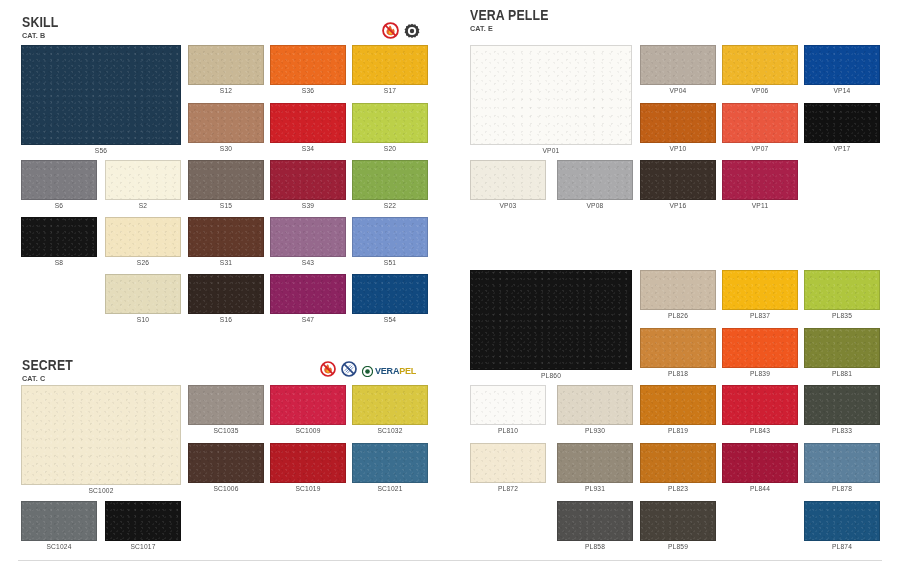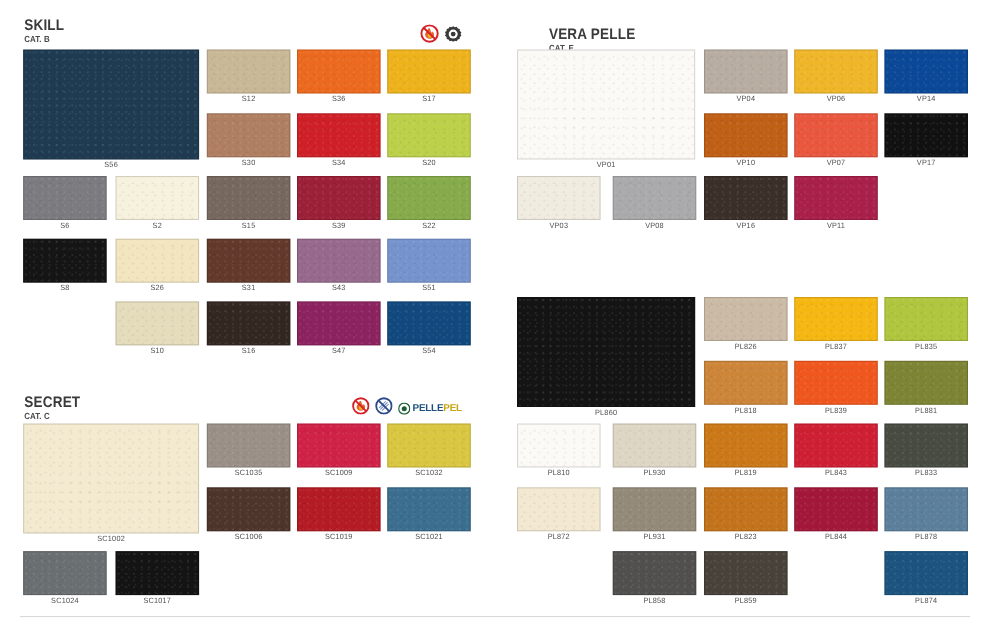--- a/index.html
+++ b/index.html
@@ -211,21 +211,21 @@
           </g>
           <line x1="6.4" y1="6.4" x2="25.6" y2="25.6" stroke="#2b4a86" stroke-width="3.4"></line>
         </svg>
       </span>
       <span class="ico" style="display:flex;align-items:center;gap:2px;">
         <svg width="11" height="11" viewBox="0 0 24 24">
           <circle cx="12" cy="12" r="11" fill="#fff" stroke="#1a5c33" stroke-width="2.6"></circle>
           <circle cx="12" cy="12" r="5" fill="#1a5c33"></circle>
         </svg>
         <span style="font-size:9px;font-weight:bold;letter-spacing:-0.2px;line-height:9px;">
-          <span style="color:#1d4f7c;">PELLE</span><span style="color:#c8a415;">PEL</span>
+          <span style="color:#1d4f7c;">VERA</span><span style="color:#c8a415;">PEL</span>
         </span>
       </span>
     </div>
 
     <div class="sw" style="left:21px;top:385px;width:160px;">
       <div class="chip" style="height:100px;background:#f3ead0;"></div>
       <div class="cap">SC1002</div>
     </div>
 
     <div class="sw" style="left:188px;top:385px;width:76px;">
@@ -260,21 +260,21 @@
     </div>
     <div class="sw" style="left:105px;top:501px;width:76px;">
       <div class="chip" style="height:40px;background:#141414;"></div>
       <div class="cap">SC1017</div>
     </div>
 
   </div>
 
   <div class="col col-right">
 
-    <div class="sec-head" style="left:20px;top:23px;margin-left:29px;">
+    <div class="sec-head" style="left:20px;top:8px;">
       <div class="sec-title">VERA PELLE</div>
       <div class="sec-cat">CAT. E</div>
     </div>
 
     <div class="sw" style="left:20px;top:45px;width:162px;">
       <div class="chip" style="height:100px;background:#fbfaf6;"></div>
       <div class="cap">VP01</div>
     </div>
 
     <div class="sw" style="left:190px;top:45px;width:76px;">

